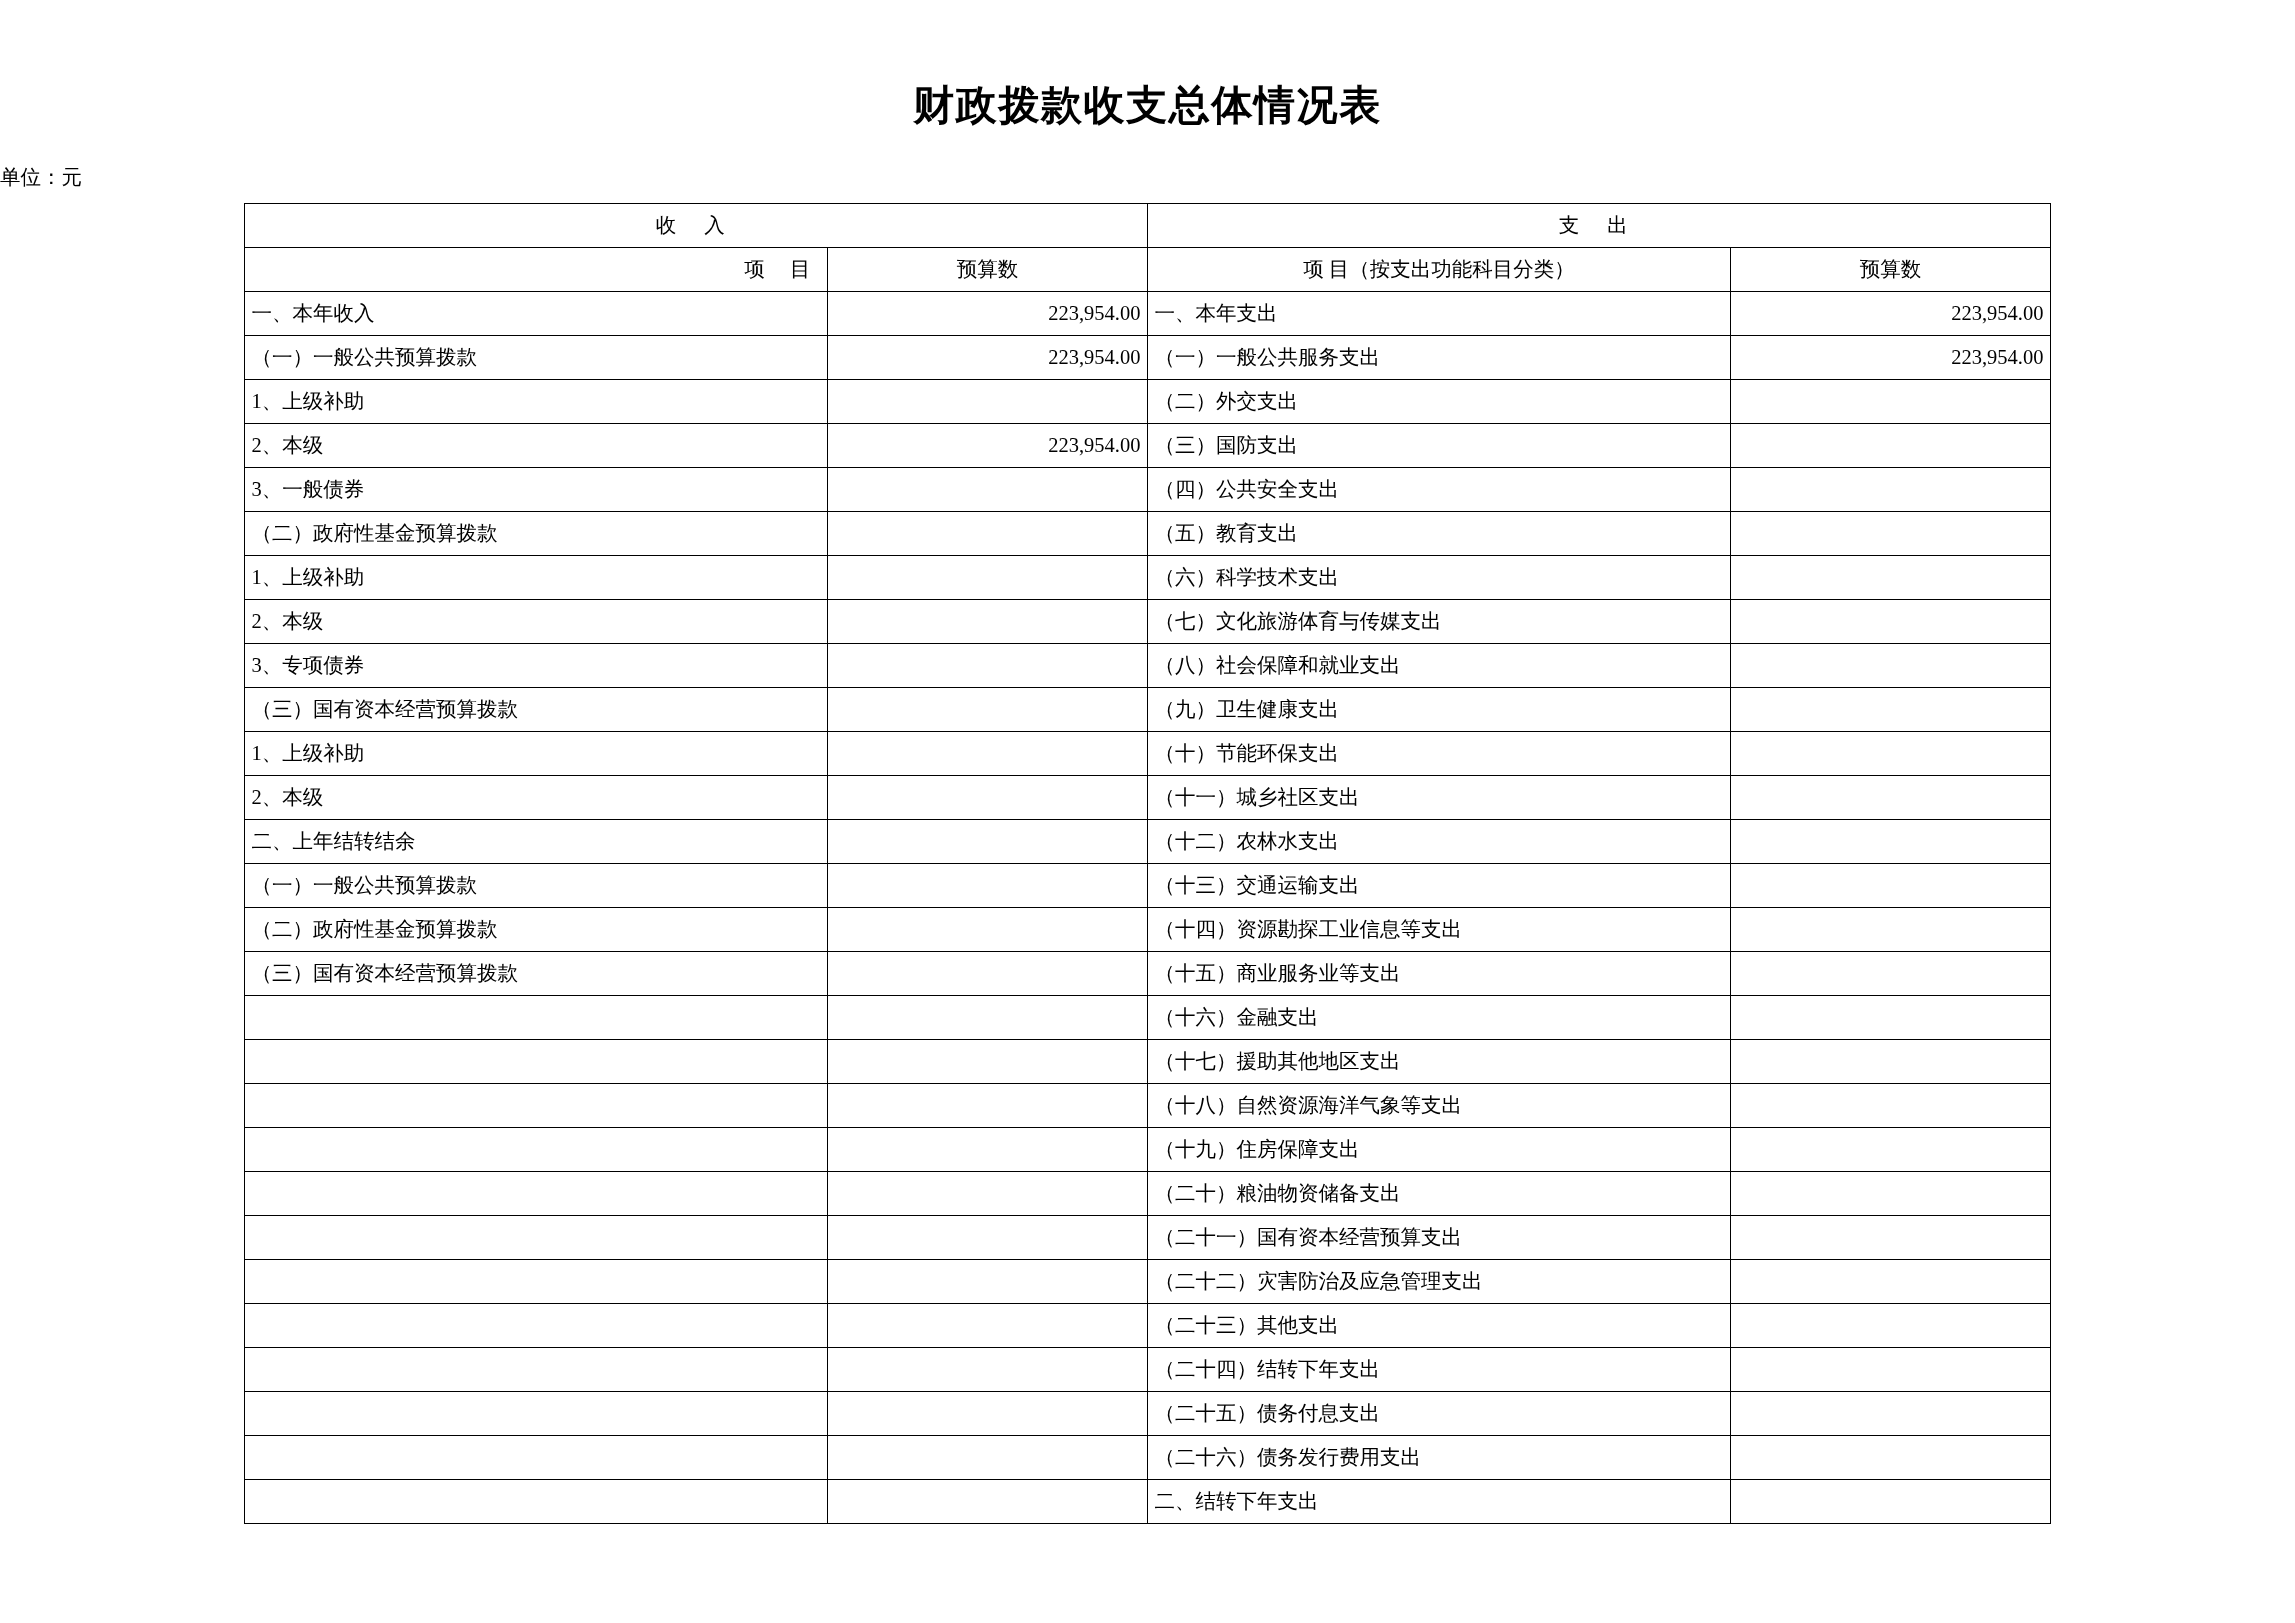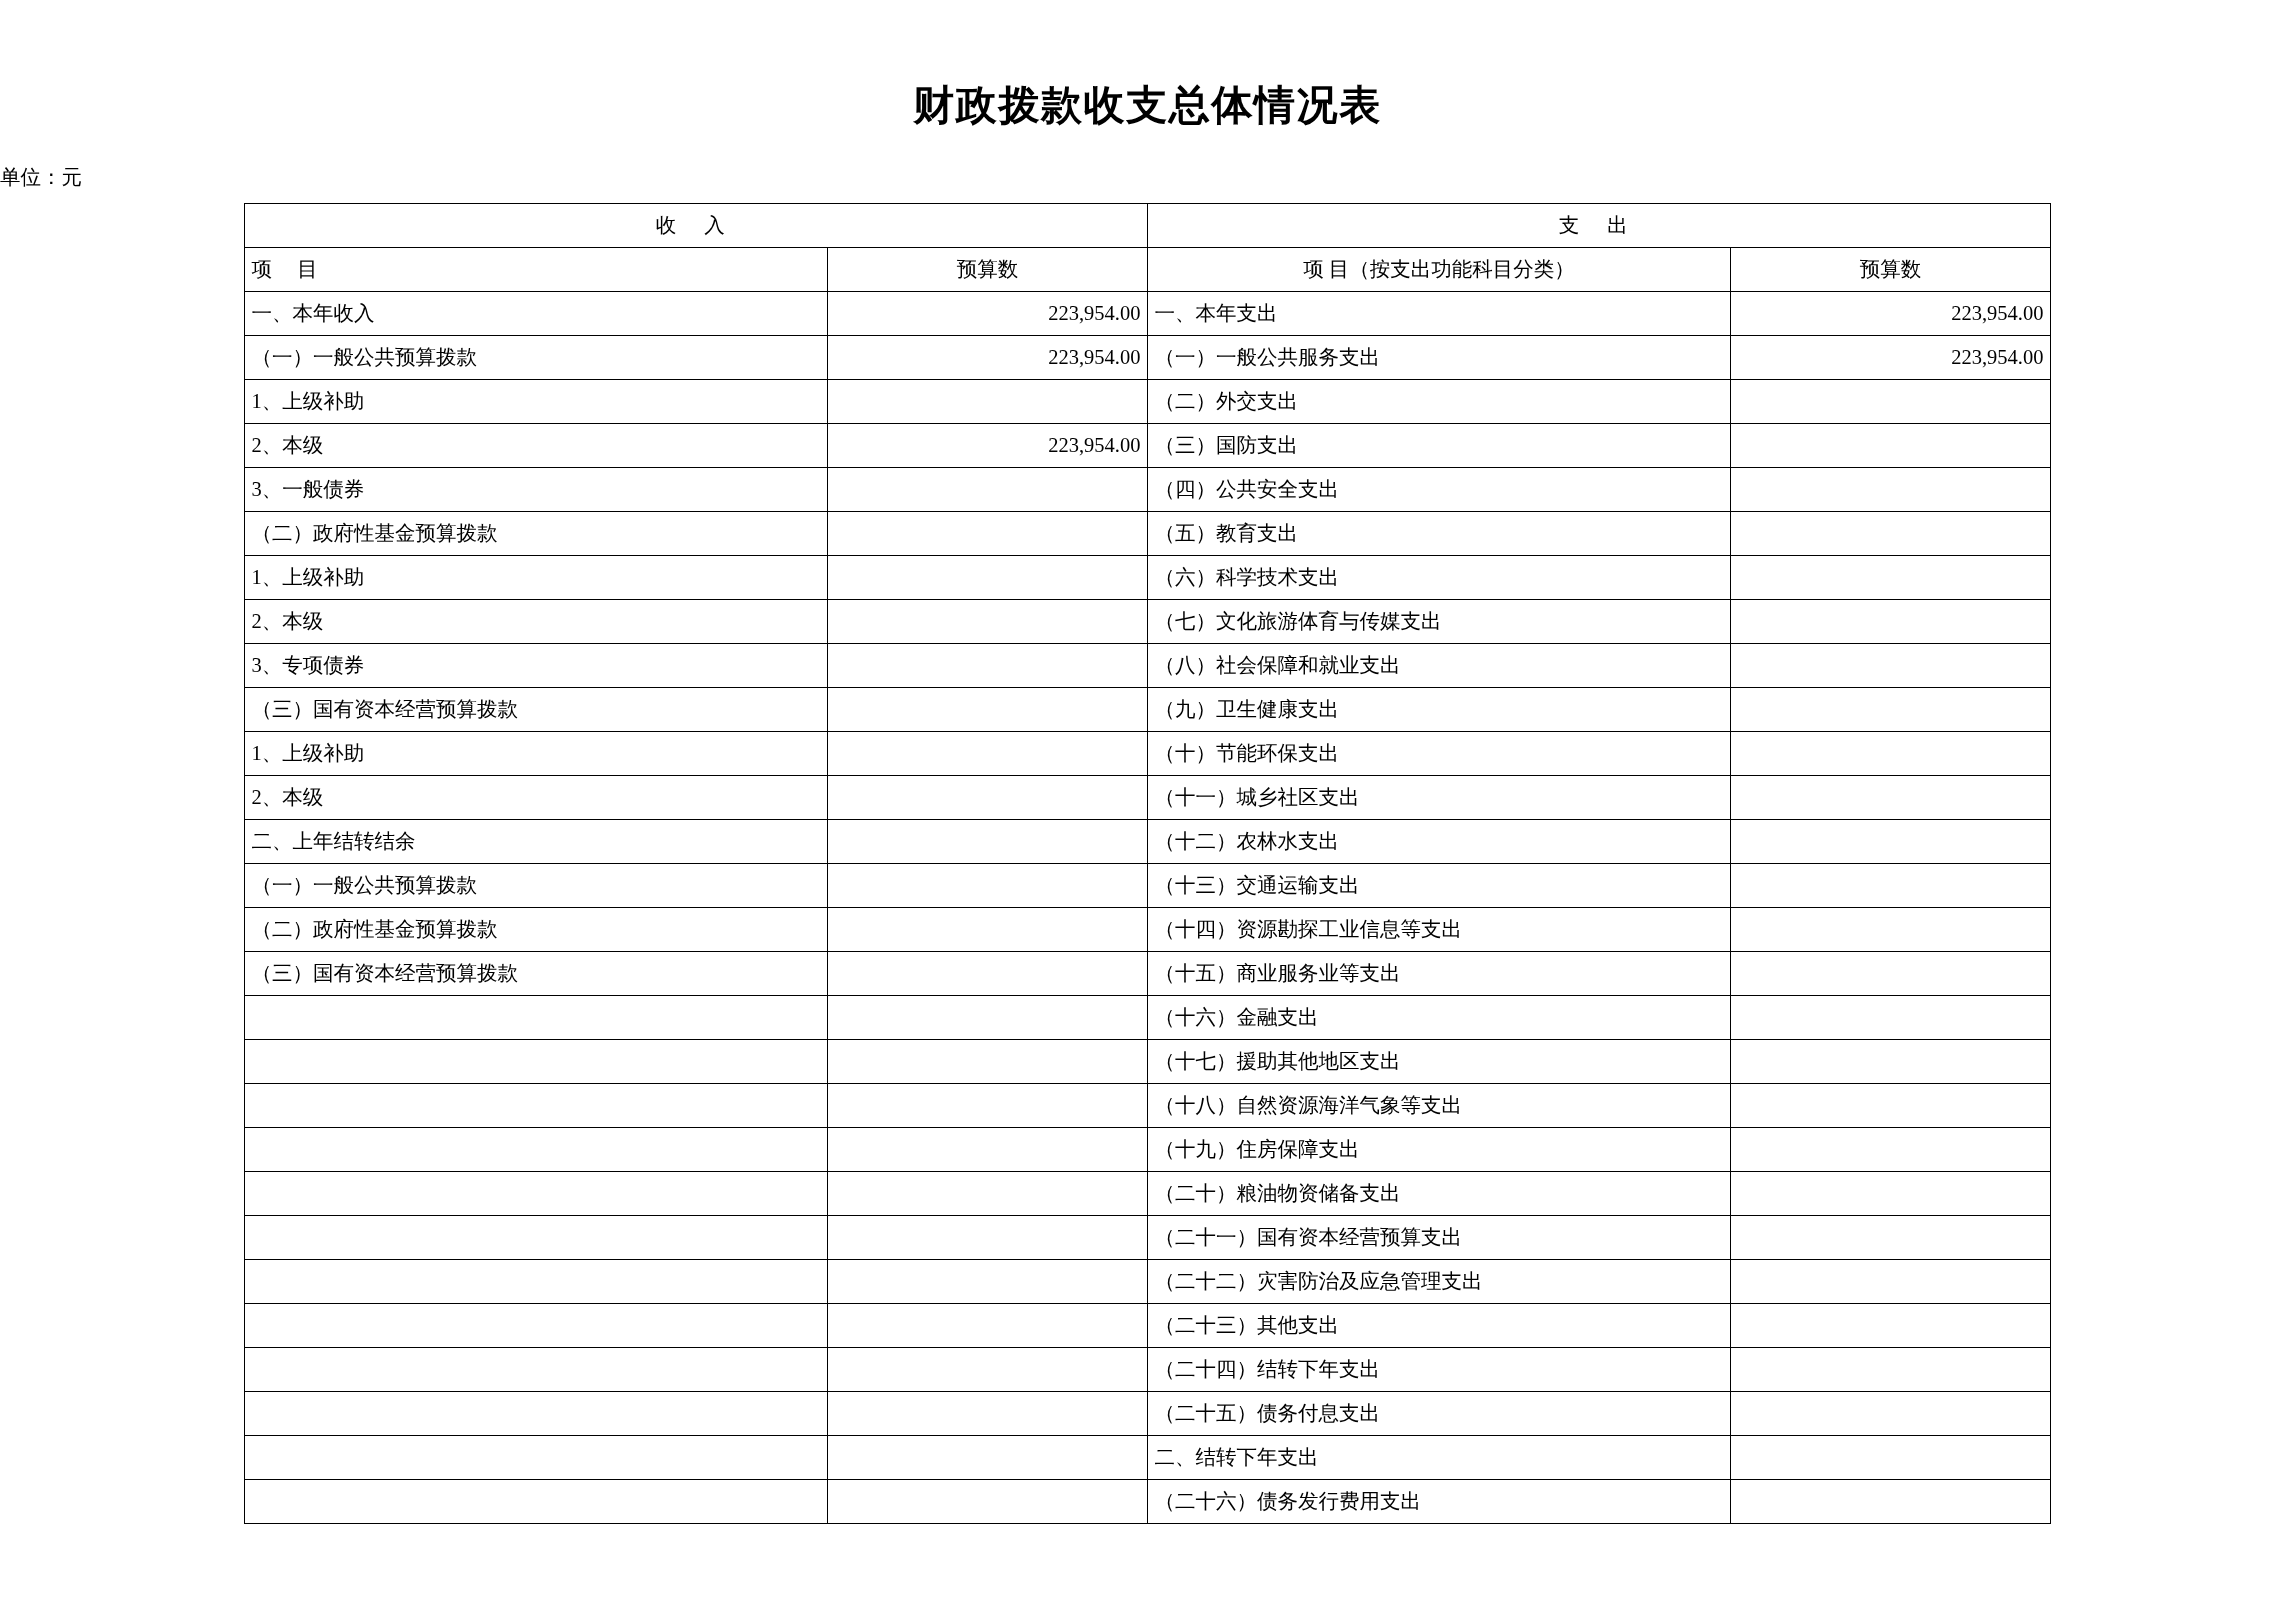--- a/index.html
+++ b/index.html
@@ -59,21 +59,21 @@
   .hdr-group {
     text-align: center;
     font-size: 22px;
     letter-spacing: 11.5px;
   }
   .hdr-sub {
     text-align: center;
     font-size: 21.4px;
   }
   .hdr-sub-spread {
-    text-align: left;
+    text-align: right;
     font-size: 21.4px;
     letter-spacing: 10px;
   }
   .num {
     text-align: right;
     padding-right: 11.5px;
     font-family: "Liberation Serif", "DejaVu Serif", serif;
     font-size: 20.5px;
   }
   .lvl0 { padding-left: 8.2px; }
@@ -265,26 +265,26 @@
         </tr>
         <tr>
           <td class="lvl0"></td>
           <td class="num"></td>
           <td class="lvl1">（二十五）债务付息支出</td>
           <td class="num"></td>
         </tr>
         <tr>
           <td class="lvl0"></td>
           <td class="num"></td>
+          <td class="lvl1">（二十六）债务发行费用支出</td>
+          <td class="num"></td>
+        </tr>
+        <tr>
+          <td class="lvl0"></td>
+          <td class="num"></td>
           <td class="lvl0">二、结转下年支出</td>
-          <td class="num"></td>
-        </tr>
-        <tr>
-          <td class="lvl0"></td>
-          <td class="num"></td>
-          <td class="lvl1">（二十六）债务发行费用支出</td>
           <td class="num"></td>
         </tr>
     </tbody>
   </table>
 
 </div>
 
 
 </body></html>

